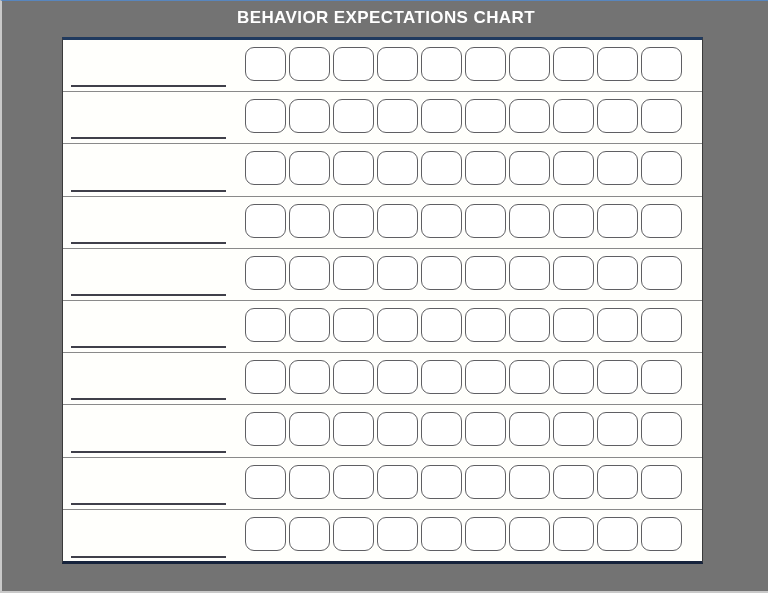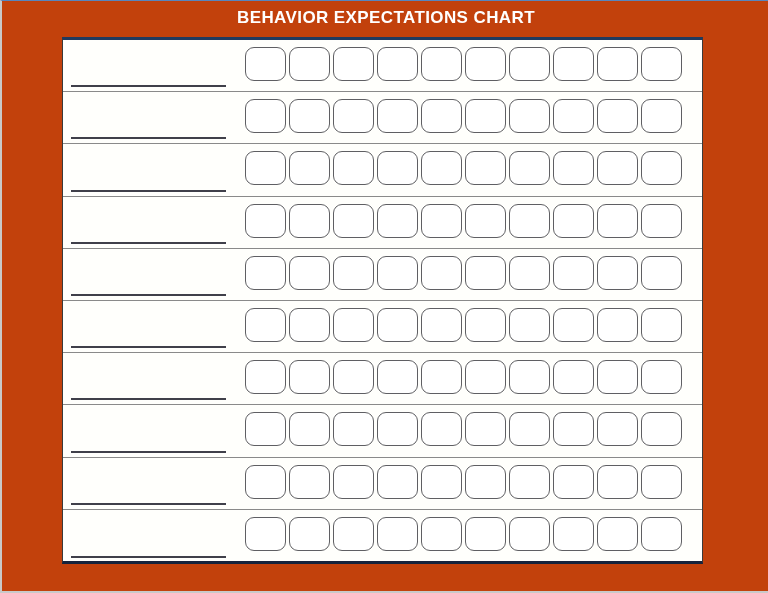--- a/index.html
+++ b/index.html
@@ -11,21 +11,21 @@
     height: 593px;
     overflow: hidden;
     font-family: "Liberation Sans", sans-serif;
     background: #d6d6d6;
   }
 
   #canvas {
     position: relative;
     width: 768px;
     height: 593px;
-    background: #c2410c;
+    background: #737373;
     box-sizing: border-box;
     border-left: 2px solid #c9c9c9;
     border-bottom: 2px solid #c9c9c9;
     border-top: 1px solid #5886be;
     overflow: hidden;
   }
 
   
   #title-bar {
     position: absolute;

